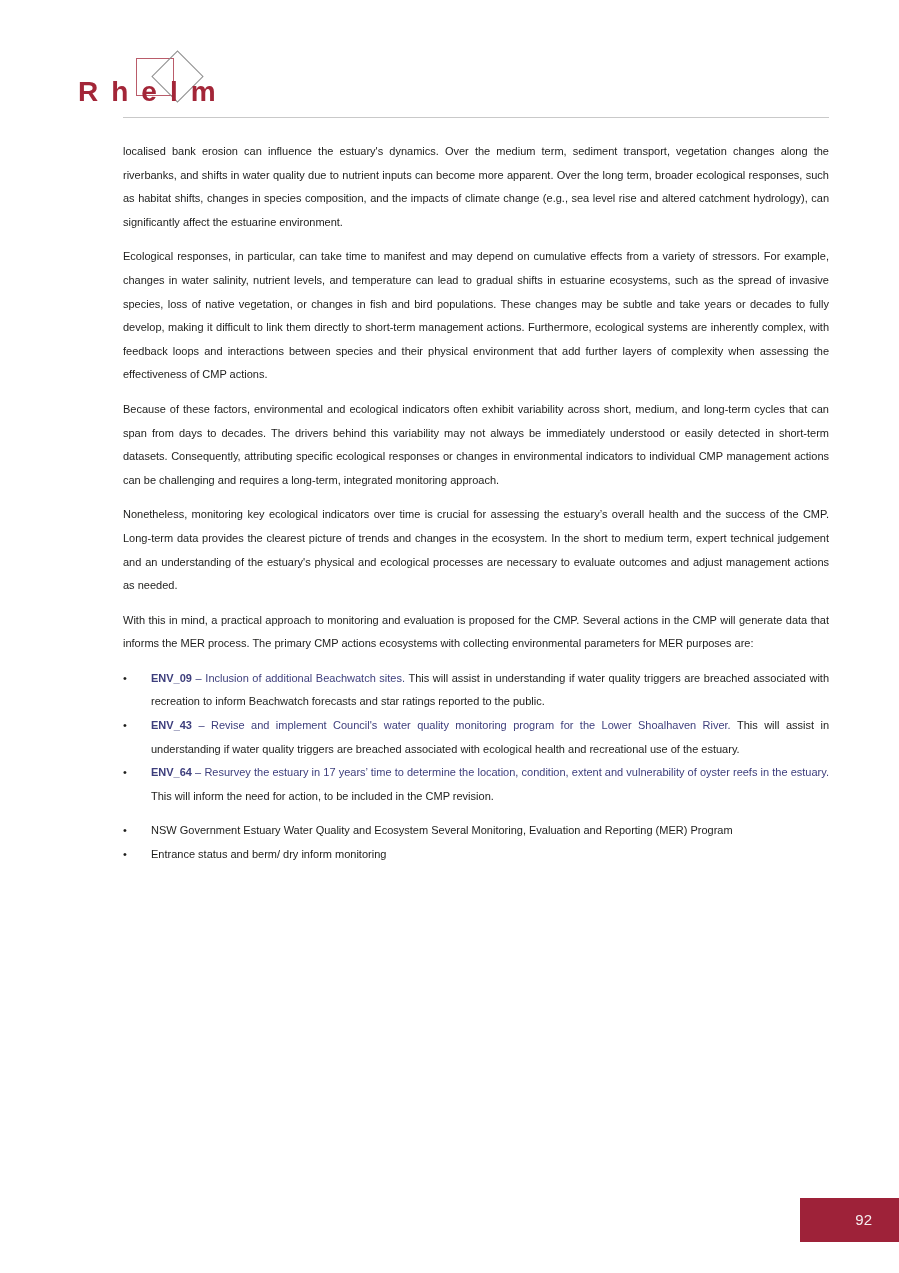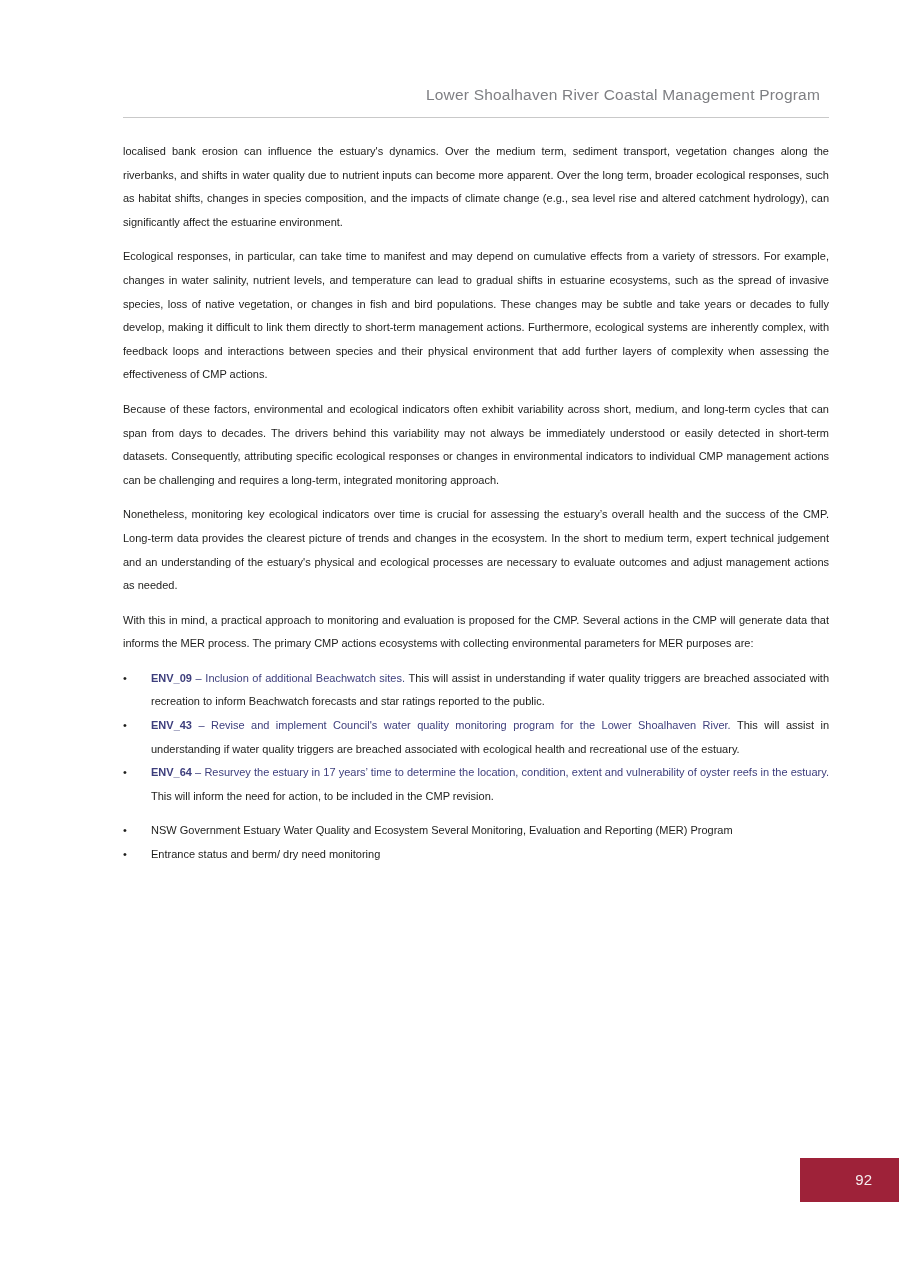--- a/index.html
+++ b/index.html
@@ -53,32 +53,36 @@
   .para{margin:0 0 11px 0;text-align:justify;}
   ul.bullets{list-style:none;margin:0 0 11px 0;padding:0;}
   ul.bullets li{display:flex;margin:0;}
   .marker{flex:0 0 28px;width:28px;}
   .li-text{flex:1;text-align:justify;}
   .bold{font-weight:700;}
   .italic{}
   .accent{color:var(--accent-blue);}
   
   .page-badge{
-    position:absolute;left:800px;top:1158px;width:99px;height:44px;
+    position:absolute;left:800px;top:1198px;width:99px;height:44px;
     background:var(--footer-red);
     color:#F5EDEF;font-size:15px;line-height:44px;
     text-align:right;box-sizing:border-box;padding-right:27px;
   }
 </style>
 </head>
 <body>
 
 <div class="page">
 
-  <div class="doc-title">Lower Shoalhaven River Coastal Management Program</div>
+  <div class="logo">
+    <div class="logo-square"></div>
+    <div class="logo-diamond"></div>
+    <div class="logo-word">Rhelm</div>
+  </div>
   <div class="header-rule"></div>
 
   <div class="content">
     <div>
         <p class="para">localised bank erosion can influence the estuary's dynamics. Over the medium term, sediment transport, vegetation changes along the riverbanks, and shifts in water quality due to nutrient inputs can become more apparent. Over the long term, broader ecological responses, such as habitat shifts, changes in species composition, and the impacts of climate change (e.g., sea level rise and altered catchment hydrology), can significantly affect the estuarine environment.</p>
         <p class="para">Ecological responses, in particular, can take time to manifest and may depend on cumulative effects from a variety of stressors. For example, changes in water salinity, nutrient levels, and temperature can lead to gradual shifts in estuarine ecosystems, such as the spread of invasive species, loss of native vegetation, or changes in fish and bird populations. These changes may be subtle and take years or decades to fully develop, making it difficult to link them directly to short-term management actions. Furthermore, ecological systems are inherently complex, with feedback loops and interactions between species and their physical environment that add further layers of complexity when assessing the effectiveness of CMP actions.</p>
         <p class="para">Because of these factors, environmental and ecological indicators often exhibit variability across short, medium, and long-term cycles that can span from days to decades. The drivers behind this variability may not always be immediately understood or easily detected in short-term datasets. Consequently, attributing specific ecological responses or changes in environmental indicators to individual CMP management actions can be challenging and requires a long-term, integrated monitoring approach.</p>
         <p class="para">Nonetheless, monitoring key ecological indicators over time is crucial for assessing the estuary’s overall health and the success of the CMP. Long-term data provides the clearest picture of trends and changes in the ecosystem. In the short to medium term, expert technical judgement and an understanding of the estuary's physical and ecological processes are necessary to evaluate outcomes and adjust management actions as needed.</p>
         <p class="para">With this in mind, a practical approach to monitoring and evaluation is proposed for the CMP. Several actions in the CMP will generate data that informs the MER process. The primary CMP actions ecosystems with collecting environmental parameters for MER purposes are:</p>
       </div>
@@ -96,21 +100,21 @@
           <span class="li-text"><span class="bold accent">ENV_64</span><span class="accent"> – </span><span class="italic accent">Resurvey the estuary in 17 years’ time to determine the location, condition, extent and vulnerability of oyster reefs in the estuary.</span><span> This will inform the need for action, to be included in the CMP revision.</span></span>
         </li>
       </ul>
     <ul class="bullets">
         <li>
           <span class="marker">•</span>
           <span class="li-text">NSW Government Estuary Water Quality and Ecosystem Several Monitoring, Evaluation and Reporting (MER) Program</span>
         </li>
         <li>
           <span class="marker">•</span>
-          <span class="li-text">Entrance status and berm/ dry need monitoring</span>
+          <span class="li-text">Entrance status and berm/ dry inform monitoring</span>
         </li>
       </ul>
   </div>
 
   <div class="page-badge">
     <span>92</span>
   </div>
 
 </div>
 

